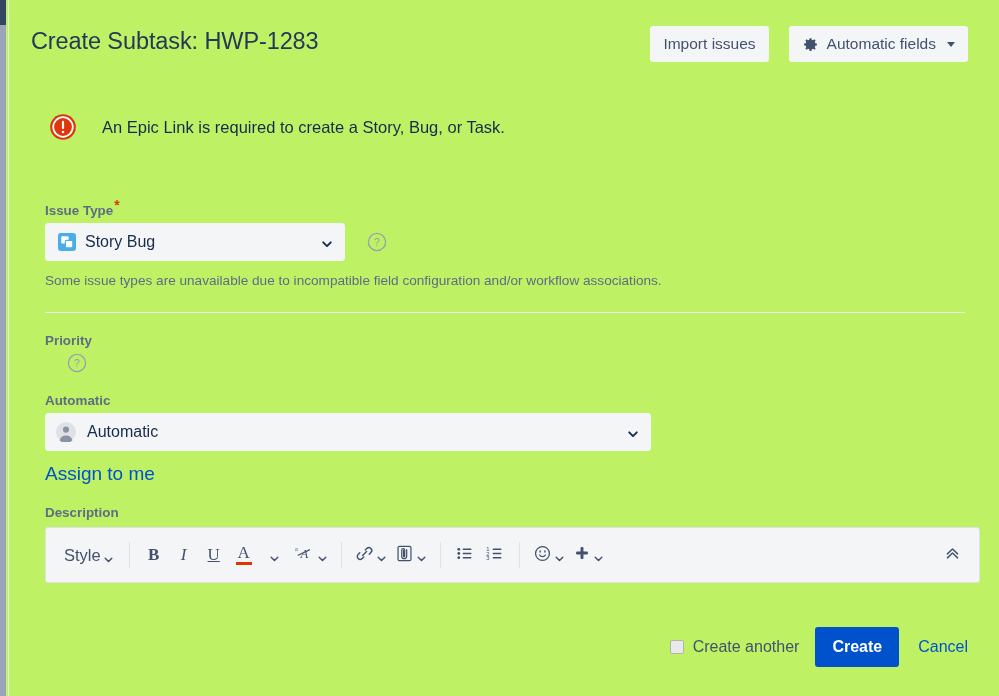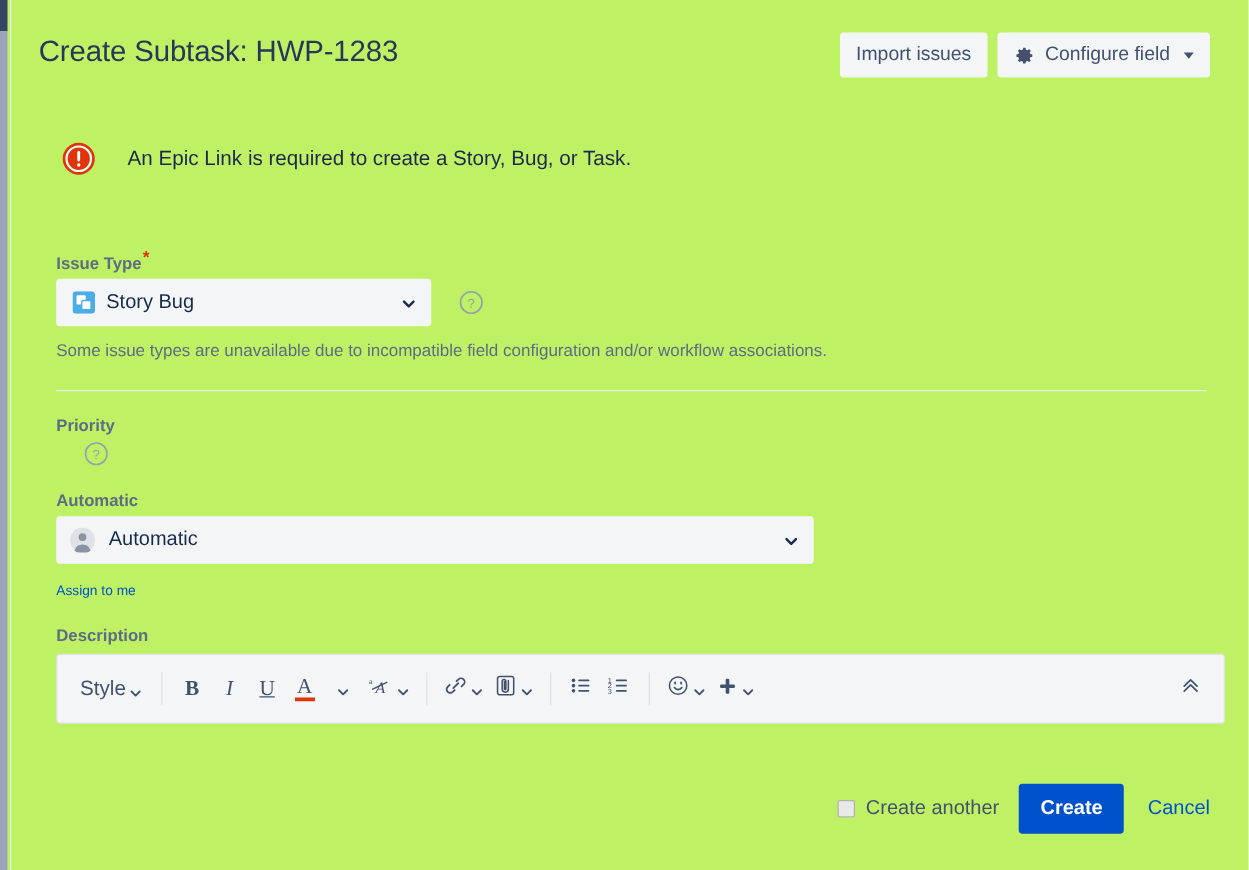--- a/index.html
+++ b/index.html
@@ -30,21 +30,21 @@
   .header {
     position: absolute; left: 31px; top: 22px; right: 31px; height: 52px;
   }
   .page-title {
     position: absolute; left: 0; top: 6px;
     font-size: 23.5px; font-weight: 500; color: #253858;
     letter-spacing: -0.1px; white-space: nowrap;
   }
   .header-actions {
     position: absolute; right: 0; top: 4px;
-    display: flex; align-items: center; gap: 8px; justify-content: space-between;
+    display: flex; align-items: center; gap: 20px; justify-content: space-between;
   }
   .btn-subtle {
     background: #f4f5f7; border: none; border-radius: 3px;
     color: #42526e; font-size: 15.5px; font-family: inherit;
     padding: 9px 13px; cursor: pointer; white-space: nowrap;
     display: flex; align-items: center; gap: 8px;
   }
   .gear-ico { display: inline-block; width: 17px; height: 17px; flex: 0 0 auto; }
   .caret-dn {
     width: 0; height: 0; margin-left: 3px;
@@ -91,21 +91,21 @@
 
   .help-ico { width: 20px; height: 20px; margin-left: 22px; flex: 0 0 auto; cursor: pointer; }
 
   .hint {
     margin-top: 11px; font-size: 13.6px; color: #5e6c84; line-height: 18px;
   }
   .divider {
     height: 1px; background: #ebecf0; margin: 22px 34px 0 0;
   }
   .link {
-    color: #0052cc; font-size: 11px; text-decoration: none; cursor: pointer;
+    color: #0052cc; font-size: 19px; text-decoration: none; cursor: pointer;
   }
 
   
   .editor {
     margin-top: 7px; width: 935px; height: 56px;
     background: #f4f5f7; border: 1px solid #dfe1e6; border-radius: 3px;
     display: flex; align-items: center; padding: 0 12px;
   }
   .tb-sep { width: 1px; height: 26px; background: #dfe1e6; margin: 0 9px; }
   .tb-btn {
@@ -156,21 +156,21 @@
       <button class="btn-subtle">
         <span>Import issues</span>
       </button>
       <button class="btn-subtle">
         <span class="gear-ico">
           <svg viewBox="0 0 24 24" width="17" height="17" fill="#42526e">
             <path d="M12 8.2a3.8 3.8 0 100 7.6 3.8 3.8 0 000-7.6zm0 5.9a2.1 2.1 0 110-4.2 2.1 2.1 0 010 4.2z"></path>
             <path d="M21 13.3v-2.6l-2.3-.5a7 7 0 00-.7-1.7l1.3-2-1.8-1.8-2 1.3a7 7 0 00-1.7-.7L13.3 3h-2.6l-.5 2.3a7 7 0 00-1.7.7l-2-1.3L4.7 6.5l1.3 2a7 7 0 00-.7 1.7L3 10.7v2.6l2.3.5c.16.6.4 1.17.7 1.7l-1.3 2 1.8 1.8 2-1.3c.53.3 1.1.54 1.7.7l.5 2.3h2.6l.5-2.3a7 7 0 001.7-.7l2 1.3 1.8-1.8-1.3-2c.3-.53.54-1.1.7-1.7l2.3-.5z"></path>
           </svg>
         </span>
-        <span>Configure field</span>
+        <span>Automatic fields</span>
         <span class="caret-dn"></span>
       </button>
     </div>
   </div>
 
   <div class="error-row">
     <span class="error-ico">
       <svg viewBox="0 0 24 24" width="28" height="28">
         <circle cx="12" cy="12" r="11" fill="#de350b"></circle>
         <circle cx="12" cy="12" r="8.4" fill="none" stroke="#fff" stroke-width="1.5"></circle>

